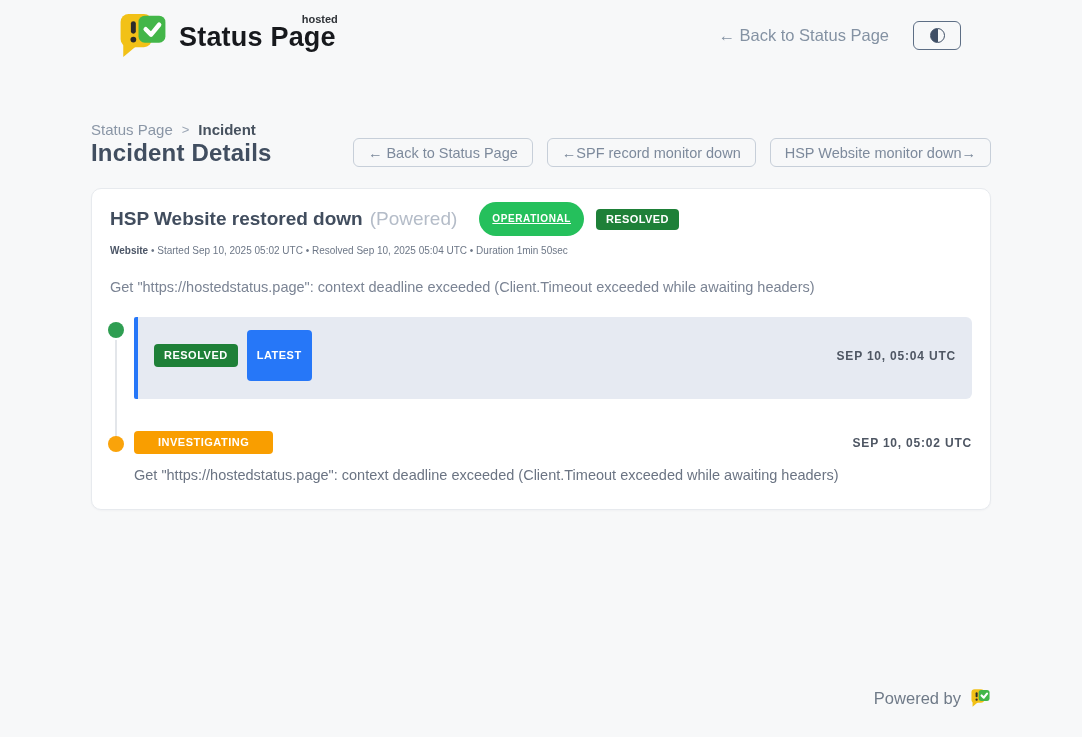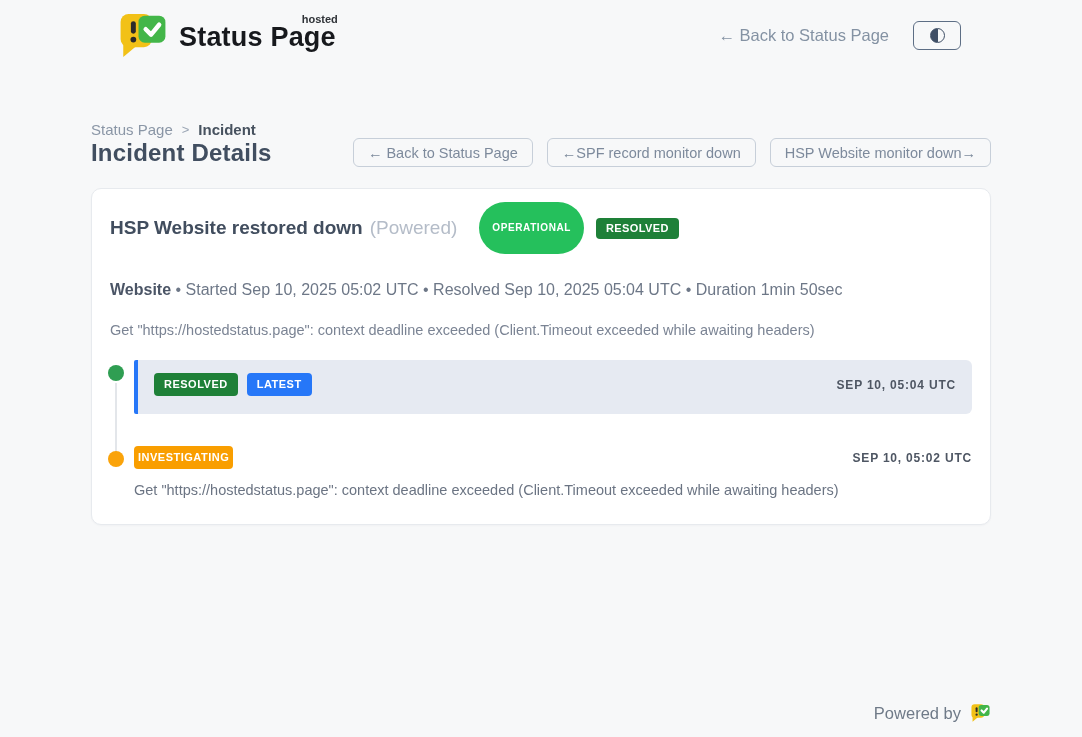--- a/index.html
+++ b/index.html
@@ -5,22 +5,22 @@
   * { margin: 0; padding: 0; box-sizing: border-box; }
   html, body {
     width: 1082px; min-height: 737px;
     background: #f7f8f9;
     font-family: "Liberation Sans", sans-serif;
     color: #4a5568;
   }
 
   
   .header-inner {
-    max-width: 900px; margin: 0 auto;
-    padding: 12px 30px 0 26px;
+    max-width: 900px; margin: 8px auto;
+    padding: 4px 30px 0 26px;
     display: flex; justify-content: space-between; align-items: center; gap: 28px;
   }
   .logo { display: flex; align-items: flex-start; gap: 10px; text-decoration: none; cursor: pointer; }
   .logo svg { display: block; }
   .brand-wrap { position: relative; padding-top: 10px; }
   .brand-sup {
     position: absolute; top: 1px; right: -2px;
     font-size: 11px; font-weight: 600; color: #2f3338;
   }
   .brand-text { font-size: 27px; font-weight: 700; color: #17191d; letter-spacing: 0.2px; }
@@ -66,27 +66,27 @@
     border-radius: 10px;
     padding: 13px 18px 26px 18px;
     box-shadow: 0 1px 2px rgba(20,30,50,0.03);
   }
   .card-title-row { display: flex; align-items: center; }
   .incident-title { font-size: 19px; font-weight: 700; color: #414d5e; }
   .incident-component { font-size: 19px; font-weight: 500; color: #b4bcc8; margin-left: 7px; }
   .badge { color: #fff; font-weight: 700; display: inline-block; line-height: 1; }
   .badge-operational {
     background: #25c05c; font-size: 10px; letter-spacing: 0.6px;
-    padding: 21px 13px; border-radius: 999px; margin-left: 22px;
+    padding: 12px 13px; border-radius: 999px; margin-left: 22px; text-decoration: underline;
   }
   .badge-resolved-top {
     background: #1e8038; font-size: 11px; letter-spacing: 0.4px;
     padding: 5px 10px; border-radius: 4px; margin-left: 12px;
   }
-  .incident-meta { margin-top: 27px; font-size: 16px; color: #6d7787; }
+  .incident-meta { margin-top: 9px; font-size: 10px; color: #6d7787; }
   .incident-meta .meta-component { font-weight: 700; color: #4b5566; }
   .incident-description { margin-top: 23px; font-size: 14.5px; color: #7b8494; }
 
   
   .timeline { margin-top: 22px; position: relative; }
   .timeline-entry { position: relative; padding-left: 24px; }
   .timeline-entry + .timeline-entry { margin-top: 32px; }
   .dot {
     position: absolute; left: -2px; top: 5px;
     width: 16px; height: 16px; border-radius: 50%;
@@ -99,22 +99,22 @@
     background: #e3e6ea;
   }
   .update-box {
     background: #e6eaf2;
     border-left: 4px solid #2677f8;
     border-radius: 2px 6px 6px 2px;
     padding: 13px 16px 18px 16px;
   }
   .badge-row { display: flex; align-items: center; gap: 9px; }
   .badge-resolved { background: #1e8038; font-size: 11px; letter-spacing: 0.5px; padding: 6px 10px; border-radius: 4px; }
-  .badge-latest { background: #2677f8; font-size: 11px; letter-spacing: 0.5px; padding: 6px 10px; border-radius: 4px; }
-  .badge-investigating { background: #f99e00; font-size: 11px; letter-spacing: 0.5px; padding: 6px 4px; border-radius: 4px; }
+  .badge-latest { background: #2677f8; font-size: 11px; letter-spacing: 0.5px; padding: 20px 10px; border-radius: 4px; }
+  .badge-investigating { background: #f99e00; font-size: 11px; letter-spacing: 0.5px; padding: 6px 24px; border-radius: 4px; }
   .timestamp {
     margin-left: auto; font-size: 12px; font-weight: 600;
     color: #4e5663; letter-spacing: 0.8px; text-transform: uppercase;
   }
   .update-message { margin-top: 14px; font-size: 15px; color: #5d6675; }
   .update-message-plain { margin-top: 13px; font-size: 14.5px; color: #6b7483; }
 
   
   .footer { margin-top: 178px; text-align: right; }
   .powered {

